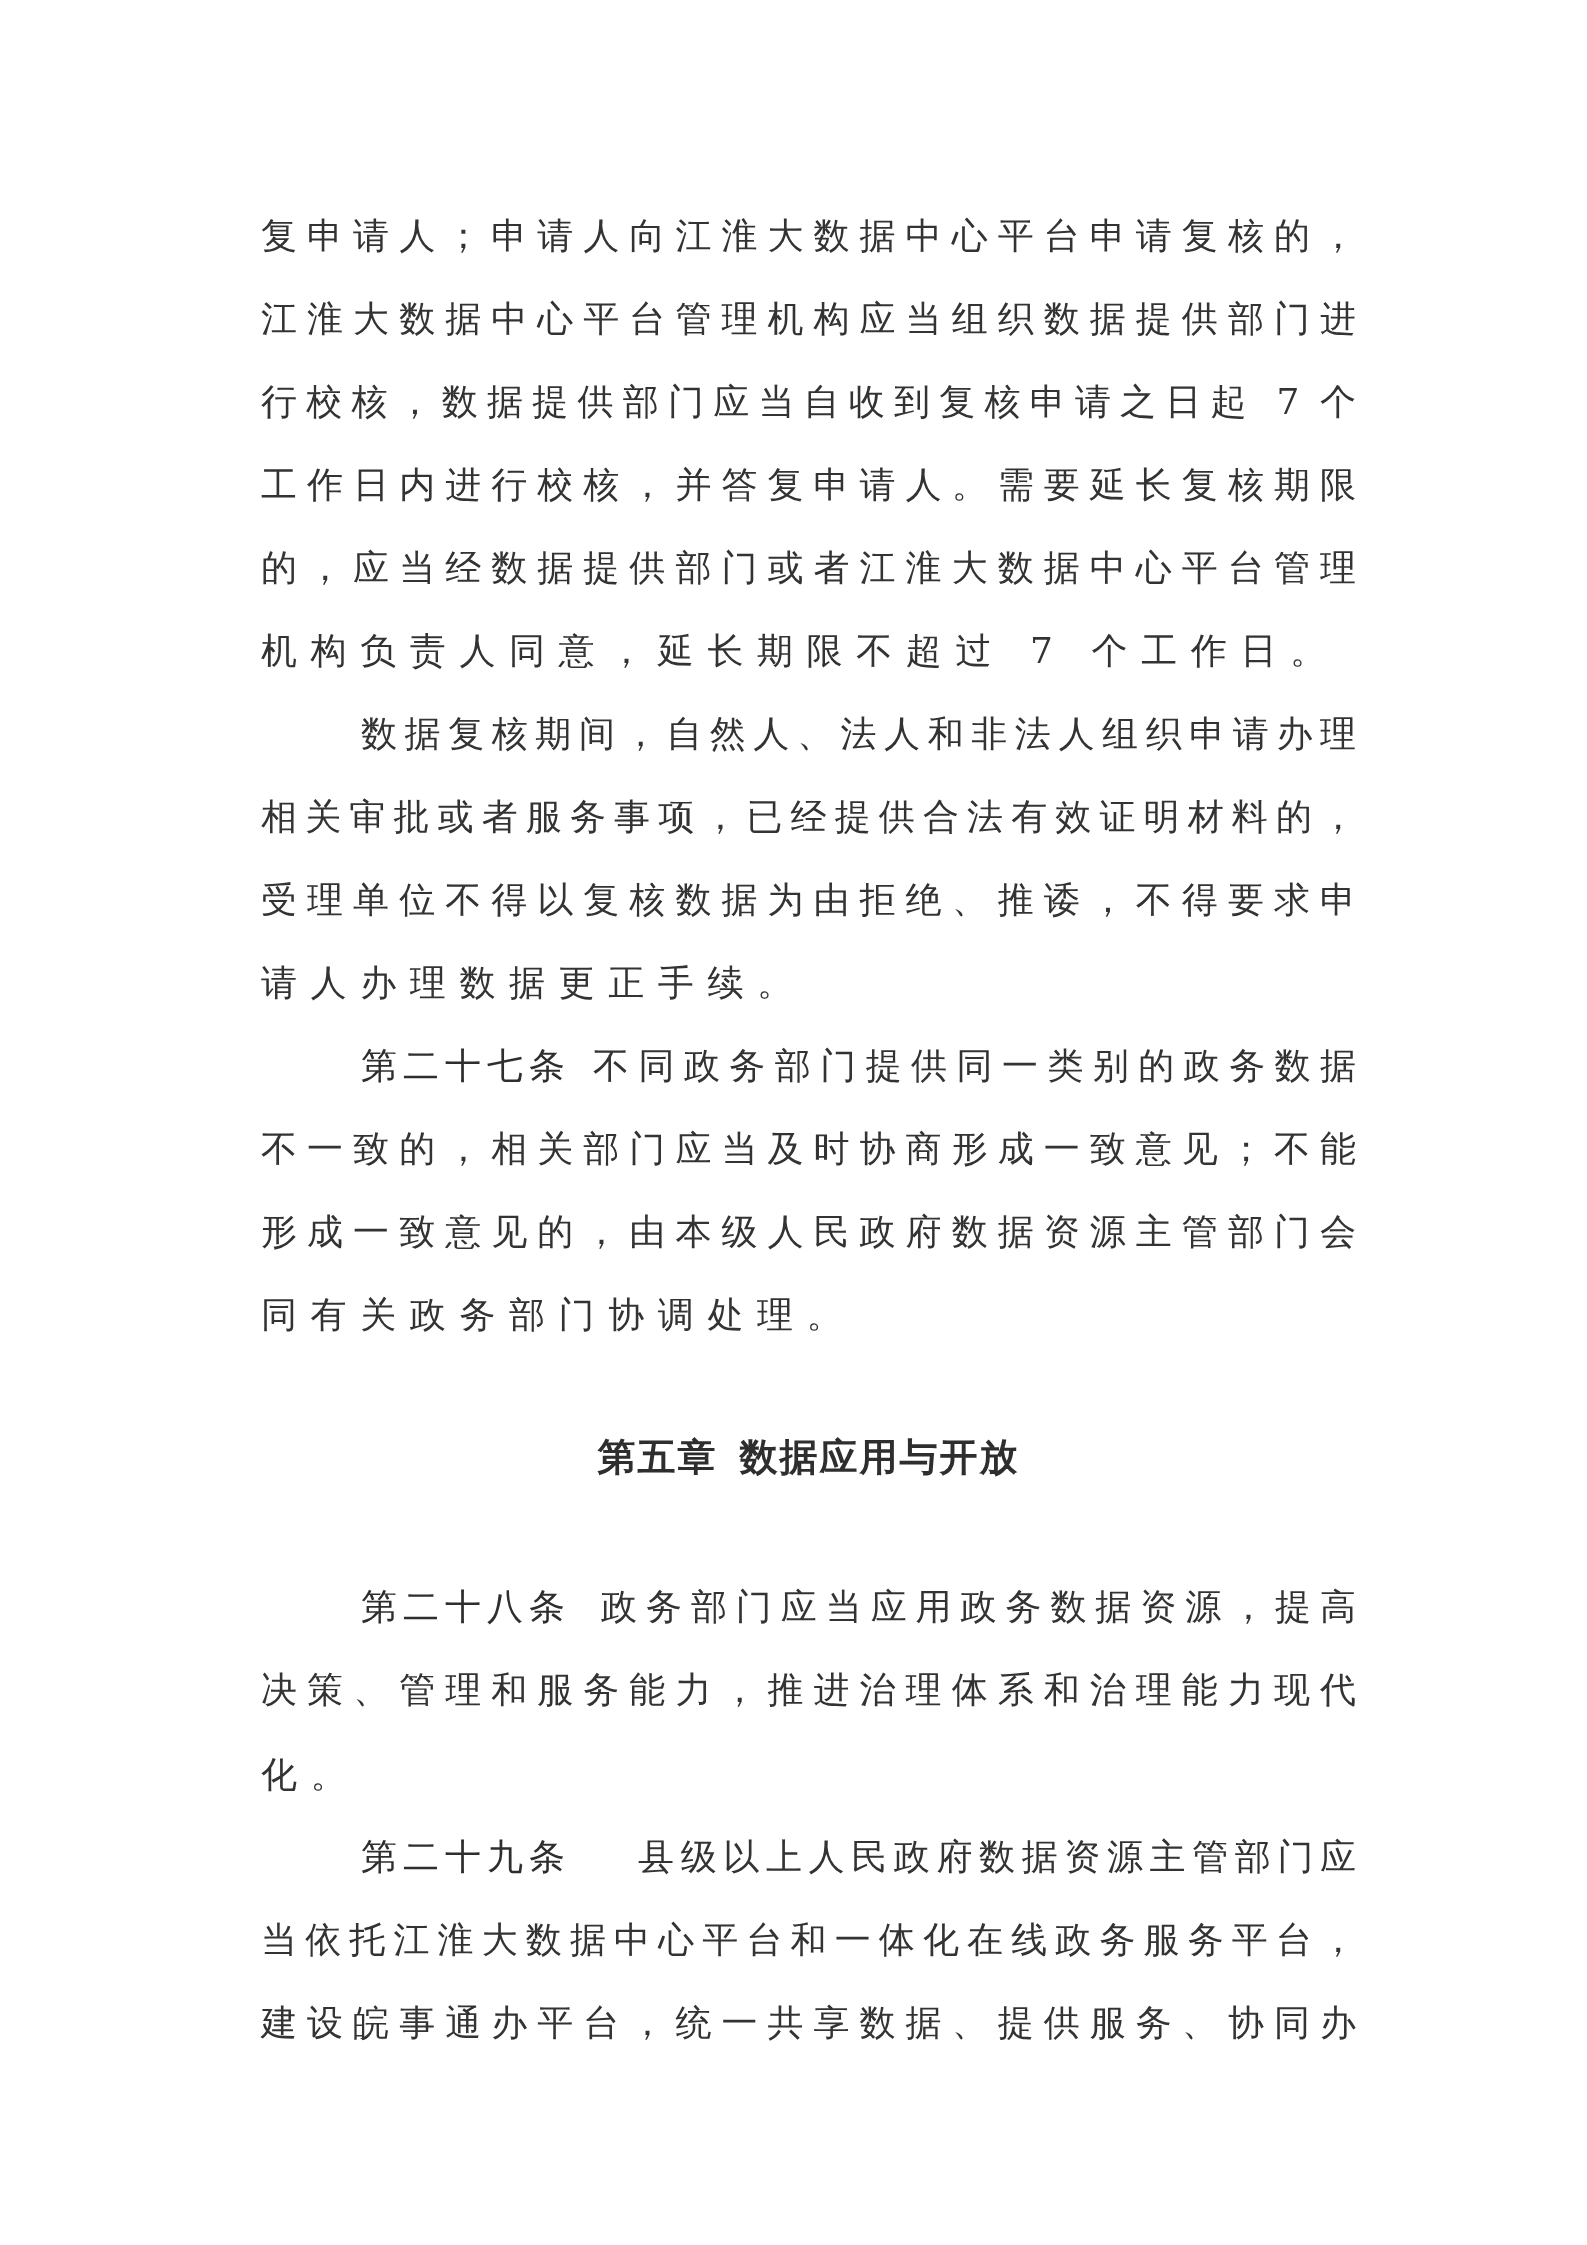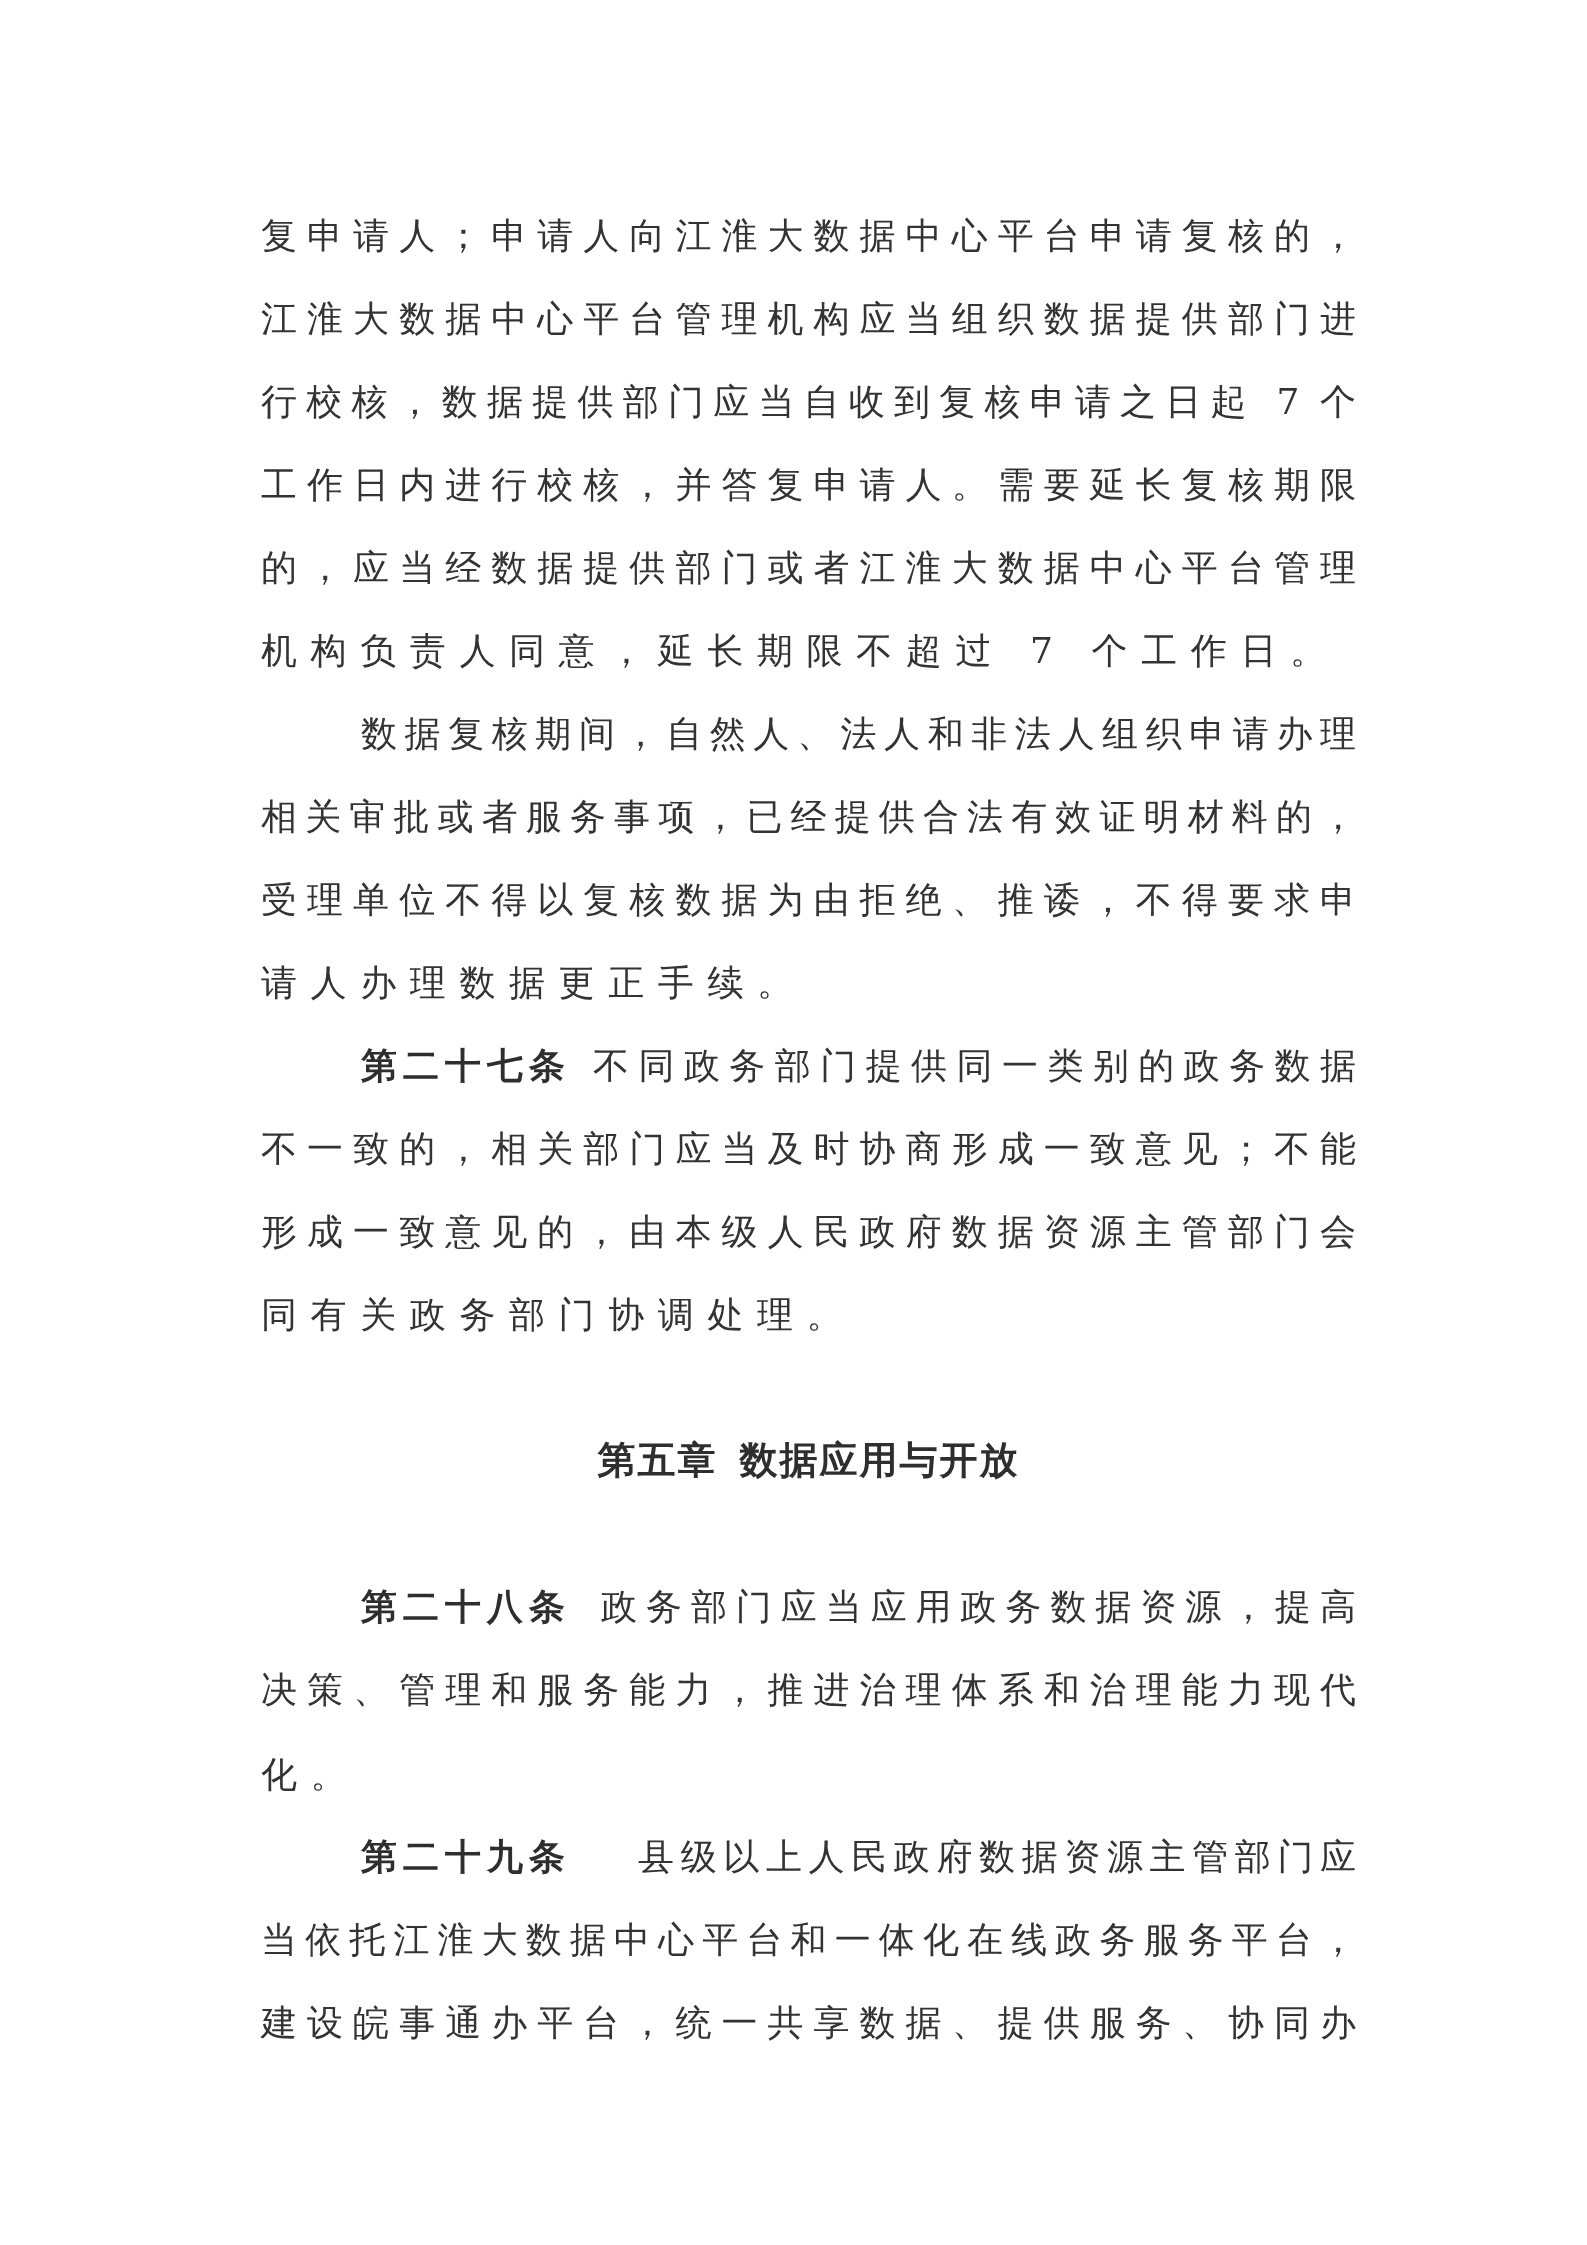--- a/index.html
+++ b/index.html
@@ -12,25 +12,25 @@
   .line {
     position: absolute; left: 245px; width: 1095px;
     height: 60px; line-height: 60px;
     font-size: 36px; font-weight: 300;
     white-space: nowrap;
     letter-spacing: 13.6px;
     color: #333333;
   }
   .line.full { text-align: justify; text-align-last: justify; letter-spacing: 0; }
   .line.indent { left: 345px; width: 995px; }
-  .bold { font-family: "DejaVu Sans", "Liberation Sans", sans-serif; font-weight: bold; color: #2e2e2e; letter-spacing: 6px; }
+  .bold { font-family: "DejaVu Sans", "Liberation Sans", sans-serif; font-weight: normal; color: #2e2e2e; letter-spacing: 6px; }
   .heading {
     position: absolute; left: 245px; width: 1095px; text-align: center;
     top: 1430px; height: 60px; line-height: 60px;
-    font-family: Liberation Sans, sans-serif;
+    font-family: Liberation Mono, monospace;
     font-size: 38px; font-weight: bold; color: #2e2e2e; letter-spacing: 2px;
   }
   .heading .gap { display: inline-block; width: 22px; }
 </style>
 </head>
 <body>
 
 <div class="page">
 
   <div class="line full" style="top:206px">复申请人；申请人向江淮大数据中心平台申请复核的，</div>

